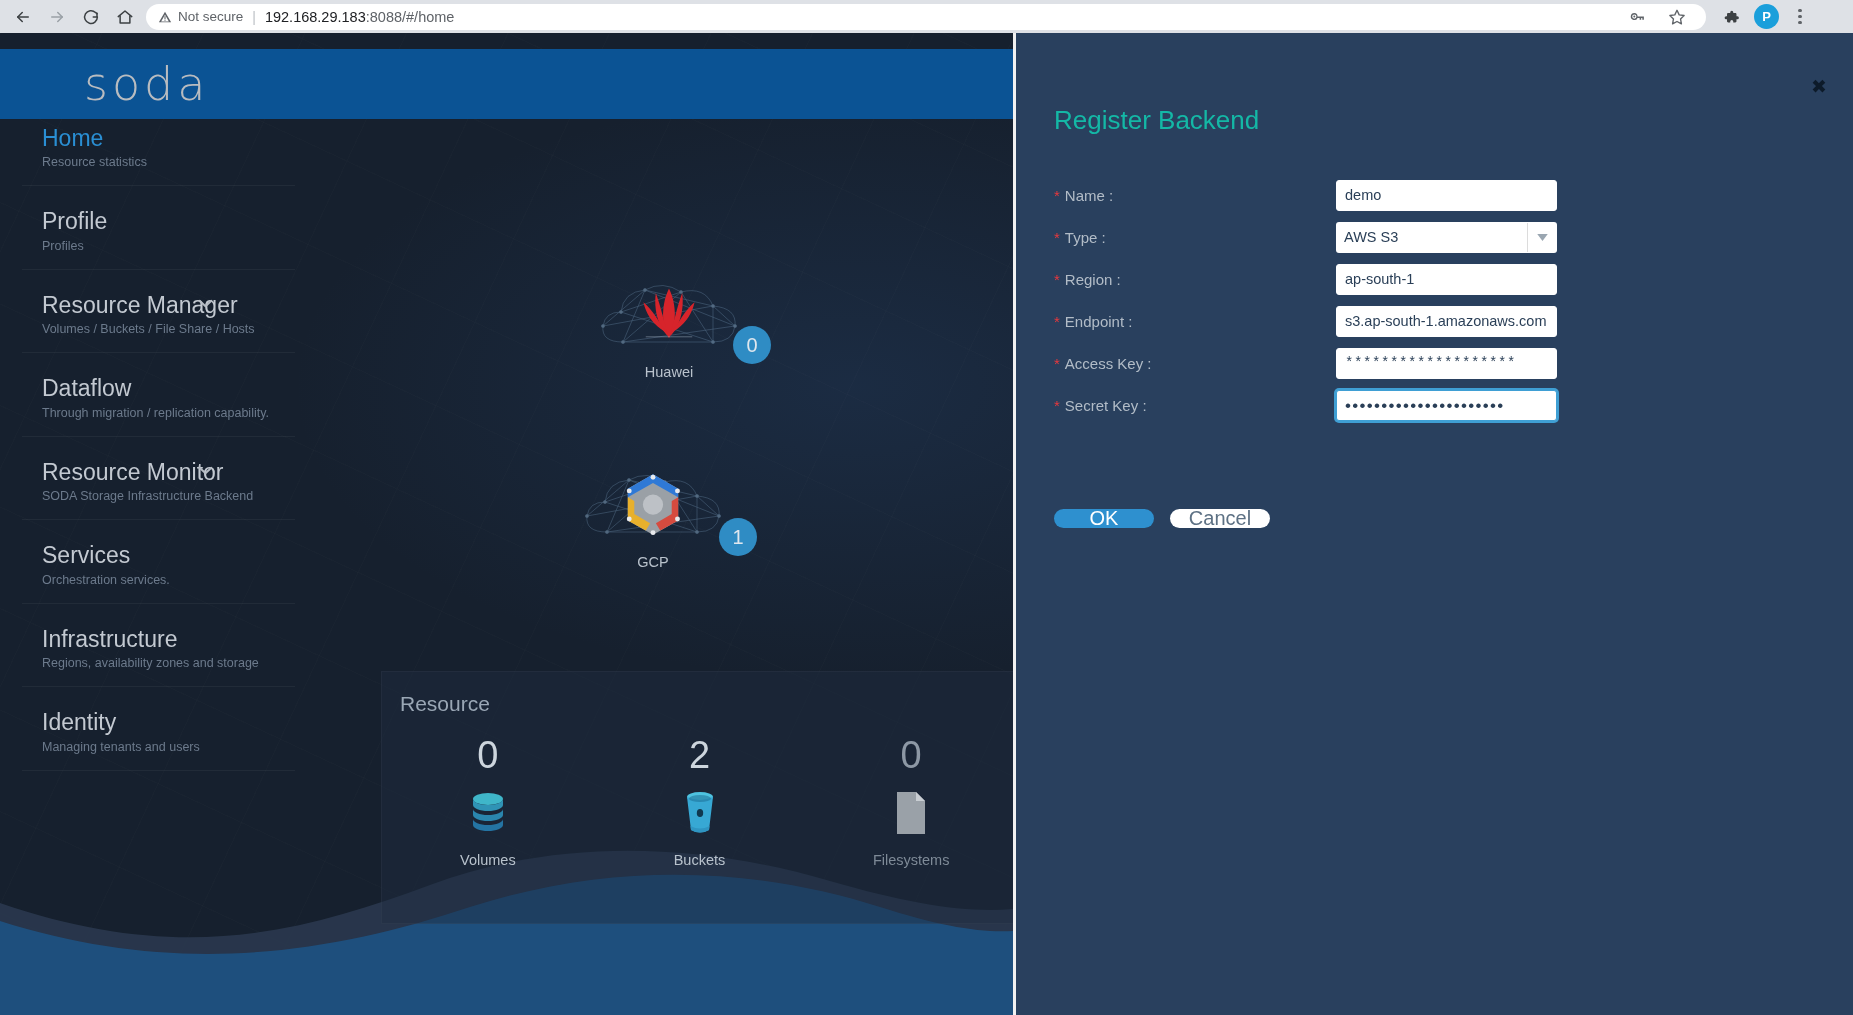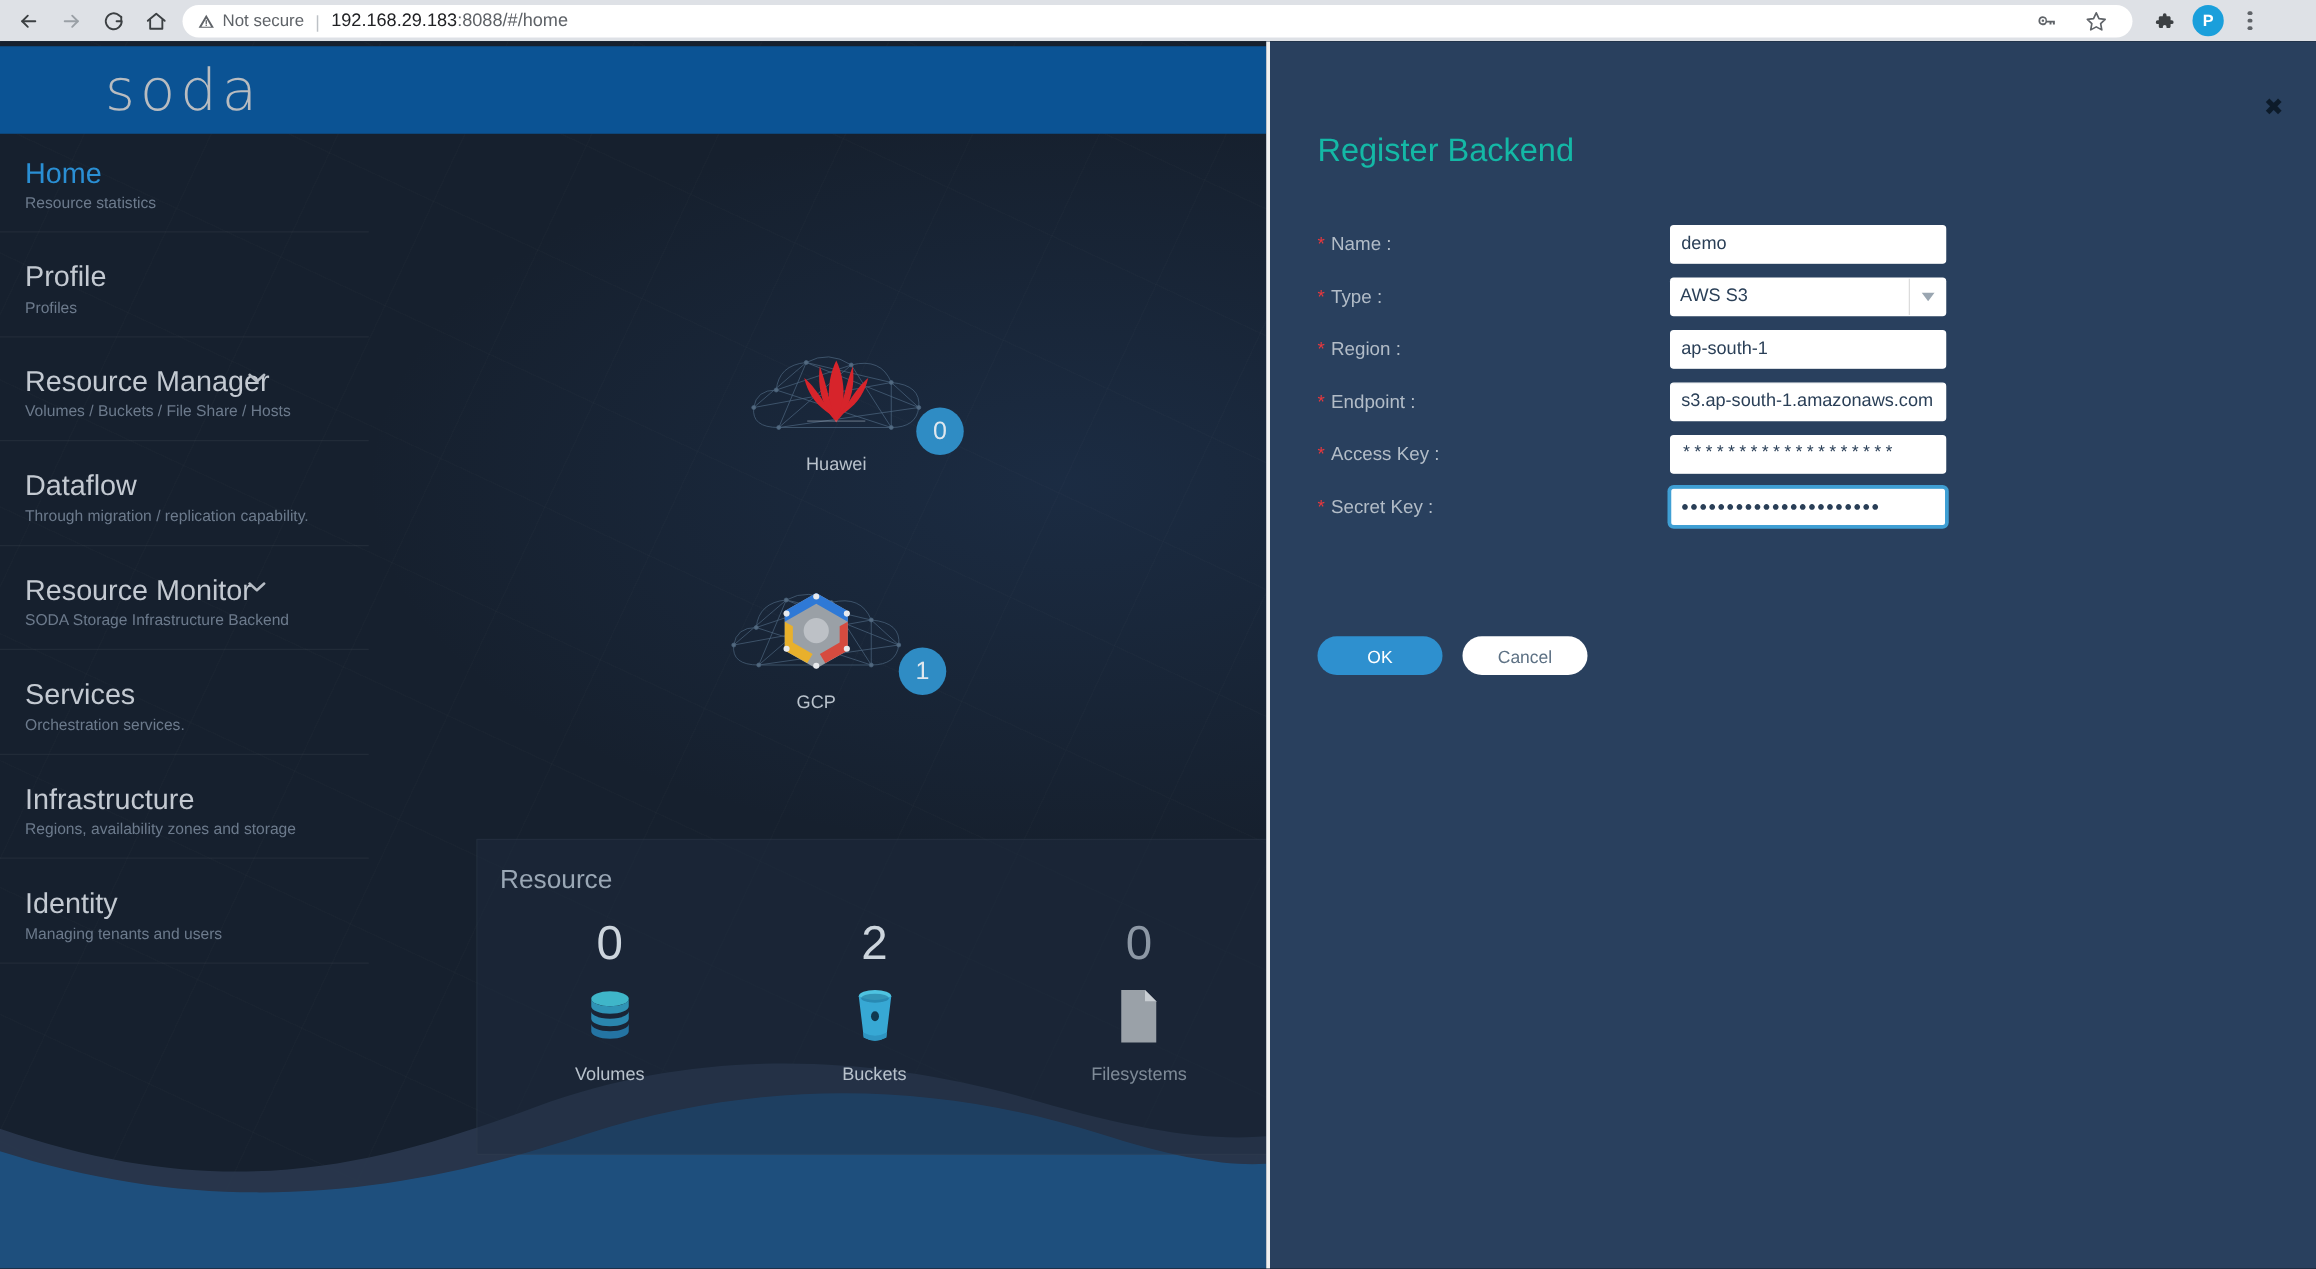--- a/index.html
+++ b/index.html
@@ -69,21 +69,21 @@
   .app-bg {
     position: absolute; inset: 0;
     background:
       repeating-linear-gradient(115deg, rgba(255,255,255,0.012) 0px, rgba(255,255,255,0.012) 1px, transparent 1px, transparent 92px),
       repeating-linear-gradient(25deg, rgba(255,255,255,0.012) 0px, rgba(255,255,255,0.012) 1px, transparent 1px, transparent 92px),
       radial-gradient(ellipse 800px 420px at 46% 36%, rgba(45,85,140,0.22), transparent 70%),
       linear-gradient(180deg, #16202e 0%, #16202e 60%, #16202e 100%);
   }
 
   .topbar {
-    position: absolute; top: 4px; left: 0;
+    position: absolute; top: 16px; left: 0;
     width: 1013px; height: 70px;
     background: #0b5394;
     display: flex; align-items: center;
     z-index: 4;
   }
   .soda-logo {
     margin-left: 84px;
     font-size: 46px;
     letter-spacing: 4px;
     color: #b9bcc0;
@@ -96,20 +96,21 @@
   .sidebar {
     position: absolute;
     top: 70px; left: 0;
     width: 295px;
     z-index: 3;
   }
   .nav-item {
     padding: 22px 0 16px 20px;
     border-bottom: 1px solid rgba(255,255,255,0.05);
     position: relative;
+    margin-left: 22px;
   }
   .nav-title {
     font-size: 23px;
     color: #c3c9d1;
     font-weight: 400;
     line-height: 1.15;
   }
   .nav-item.active .nav-title { color: #2a8fd4; }
   .nav-sub {
     font-size: 12.5px;
@@ -263,24 +264,24 @@
     width: 30px; height: 29px;
     border-left: 1px solid #dcdcdc;
     display: flex; align-items: center; justify-content: center;
     color: #9aa6b1;
   }
   .dots-pwd { font-size: 17px; letter-spacing: 1.3px; color: #2a3f57; line-height: 1; }
   .stars-pwd { font-size: 14px; letter-spacing: .6px; color: #2a3f57; font-family: "Liberation Mono", monospace; }
 
   .btn-row { margin: 83px 0 0 38px; display: flex; gap: 16px; }
   .btn {
-    height: 31px;
+    height: 19px;
     border-radius: 16px;
     display: flex; align-items: center; justify-content: center;
-    font-size: 14px;
+    font-size: 20px;
     cursor: pointer;
     border: none;
     font-family: "Liberation Sans", sans-serif;
   }
   .btn-ok { width: 100px; background: #2e90cf; color: #fff; }
   .btn-cancel { width: 100px; background: #fff; color: #5d7184; }
 </style>
 </head>
 <body>
 

